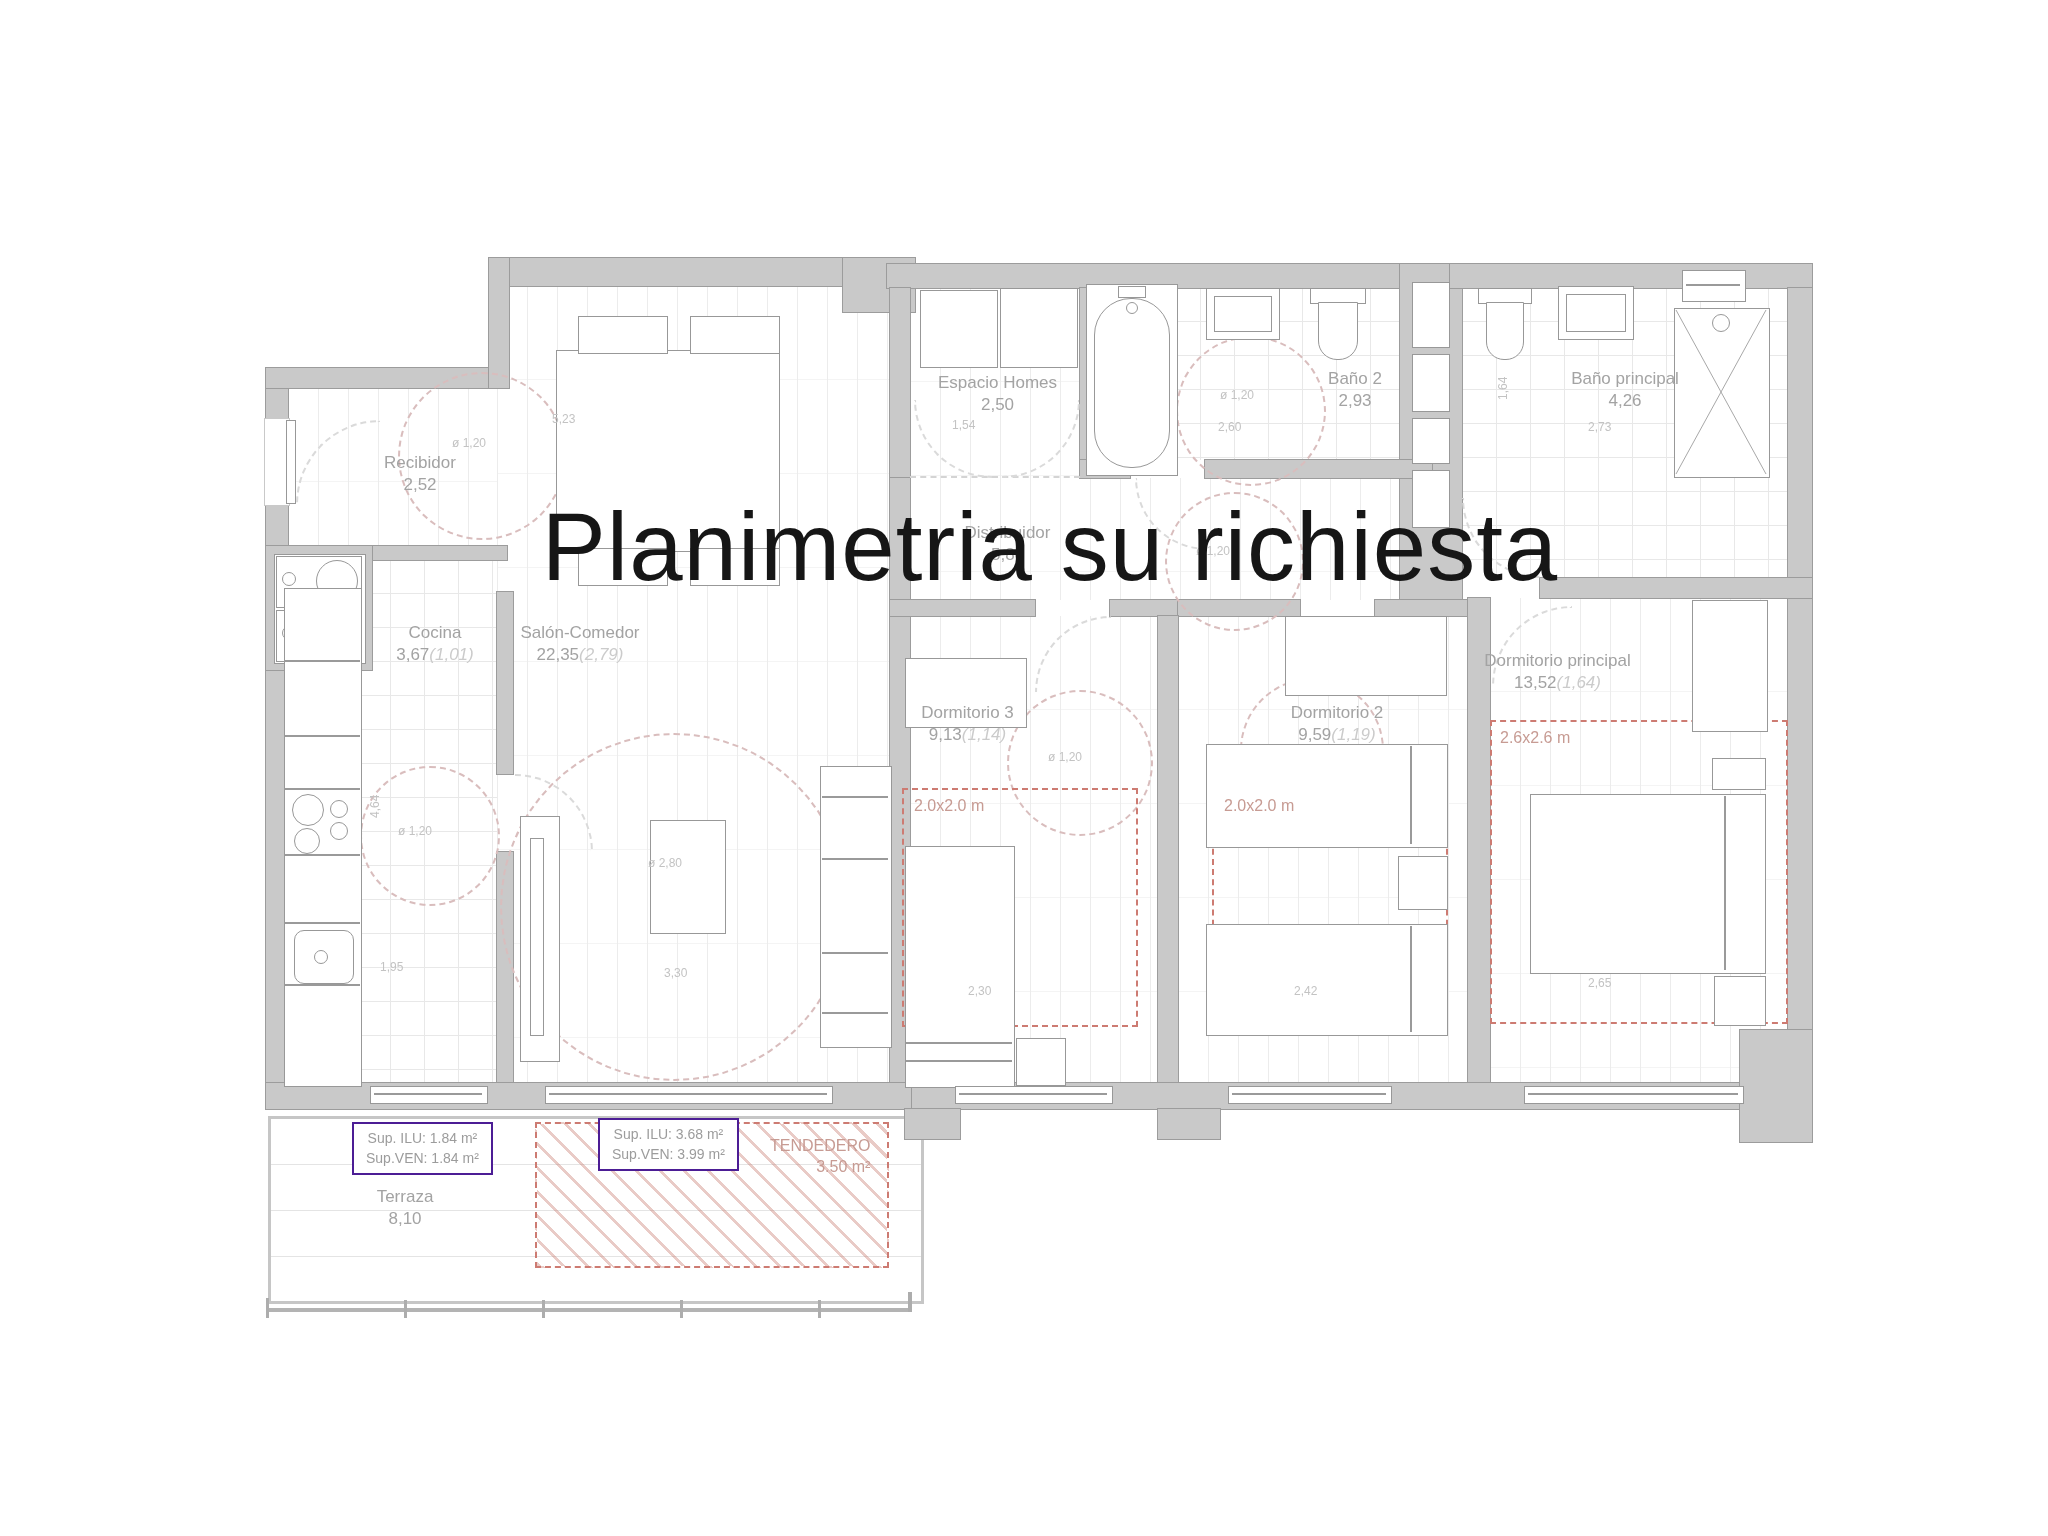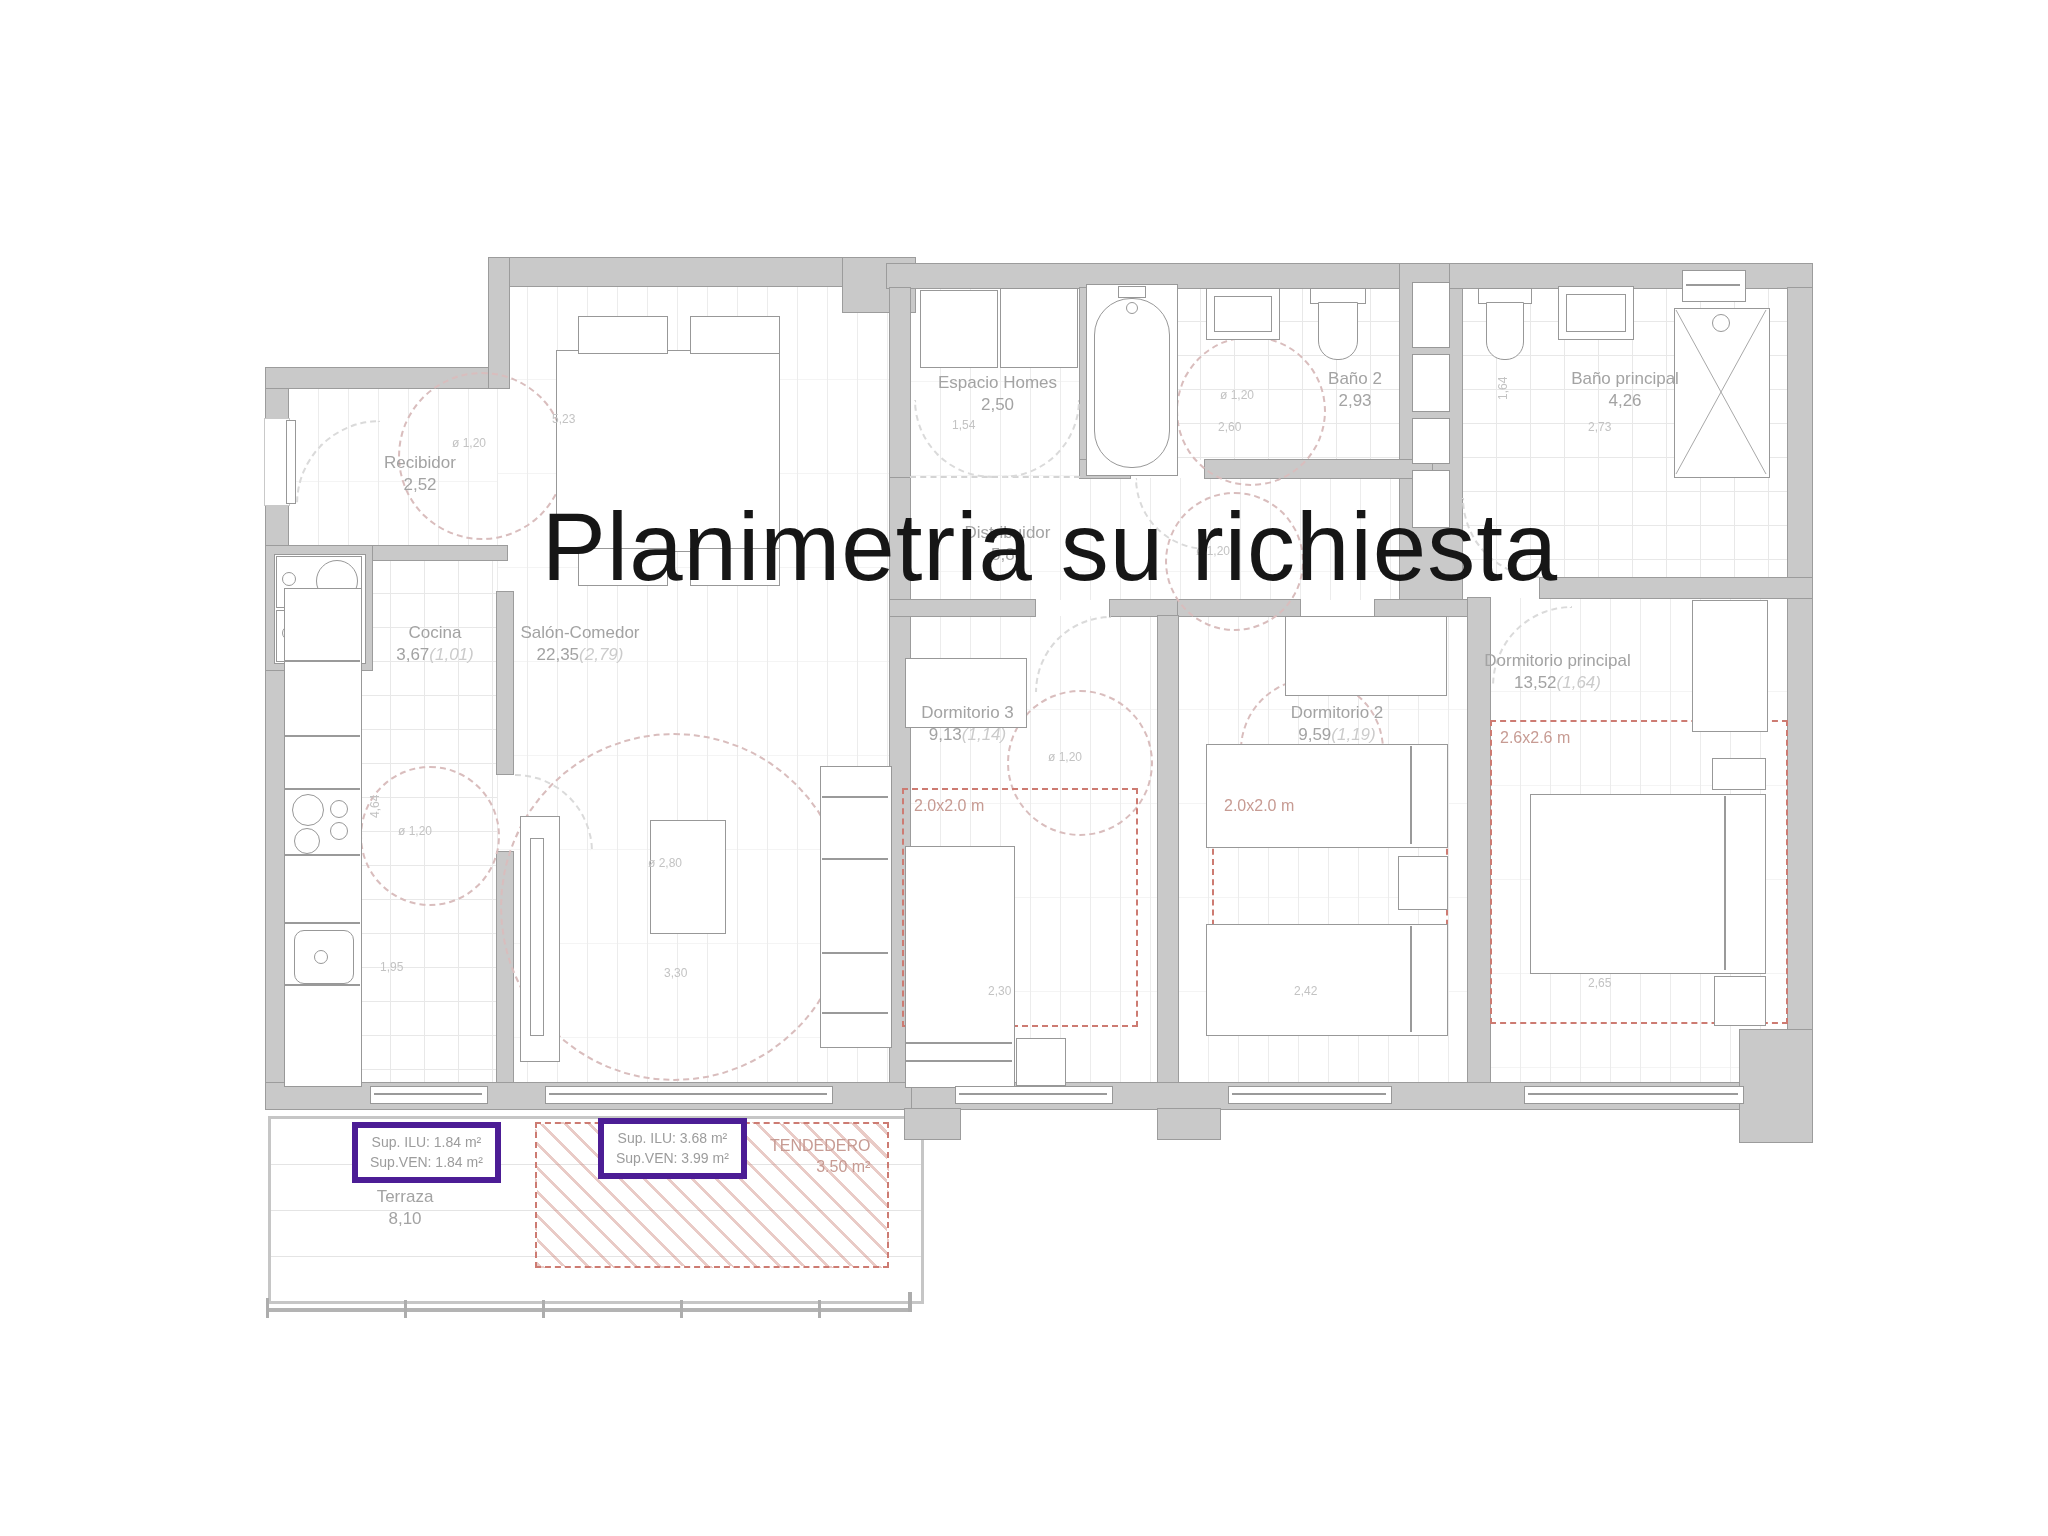--- a/index.html
+++ b/index.html
@@ -15,21 +15,21 @@
   .rnd{border-radius:50%;}
   .circ{position:absolute;border:2px dashed #d9bdbd;border-radius:50%;z-index:8;}
   .redbox{position:absolute;border:2px dashed #cd7b72;z-index:9;}
   .hatch{position:absolute;border:2px dashed #cd7b72;background:repeating-linear-gradient(45deg,rgba(198,118,106,.38) 0 3px,transparent 3px 17px);z-index:9;}
   .lbl{position:absolute;color:#a3a3a3;font-size:17px;line-height:1.3;text-align:center;white-space:nowrap;z-index:20;}
   .lbl span{display:inline;}
   .lbl .nm{display:block;}
   .vent{font-style:italic;color:#cbcbcb;}
   .dim{position:absolute;color:#c3c3c3;font-size:12px;white-space:nowrap;z-index:20;}
   .dim.vert{transform:rotate(-90deg);transform-origin:left top;}
-  .supbox{position:absolute;background:#fff;border:6px solid #4c1d95;color:#9c9c9c;font-size:14px;line-height:1.45;text-align:center;padding:4px 12px;z-index:22;}
+  .supbox{position:absolute;background:#fff;border:2px solid #4c1d95;color:#9c9c9c;font-size:14px;line-height:1.45;text-align:center;padding:4px 12px;z-index:22;}
   .redlbl{position:absolute;color:#c79b93;font-size:16px;line-height:1.3;white-space:nowrap;z-index:21;text-align:right;}
   .arc{position:absolute;z-index:7;}
   .arc.tl{border-top:2px dashed #dadada;border-left:2px dashed #dadada;border-top-left-radius:100%;}
   .arc.tr{border-top:2px dashed #dadada;border-right:2px dashed #dadada;border-top-right-radius:100%;}
   .arc.bl{border-bottom:2px dashed #dadada;border-left:2px dashed #dadada;border-bottom-left-radius:100%;}
   .arc.br{border-bottom:2px dashed #dadada;border-right:2px dashed #dadada;border-bottom-right-radius:100%;}
   .dashline{position:absolute;border-top:2px dashed #d4d4d4;z-index:7;}
   .title{position:absolute;left:470px;top:492px;width:1160px;text-align:center;font-size:96px;font-weight:300;letter-spacing:1px;color:#161616;z-index:50;white-space:nowrap;}
   .tick{position:absolute;background:#adadad;z-index:6;}
   .rail{position:absolute;background:#b3b3b3;z-index:6;}
@@ -281,19 +281,19 @@
   <div class="dim" style="left:398px;top:824px;">ø 1,20</div>
   <div class="dim vert" style="left:368px;top:818px;">4,64</div>
   <div class="dim" style="left:380px;top:960px;">1,95</div>
   <div class="dim" style="left:952px;top:418px;">1,54</div>
   <div class="dim" style="left:1220px;top:388px;">ø 1,20</div>
   <div class="dim" style="left:1218px;top:420px;">2,60</div>
   <div class="dim vert" style="left:1496px;top:400px;">1,64</div>
   <div class="dim" style="left:1588px;top:420px;">2,73</div>
   <div class="dim" style="left:1196px;top:544px;">ø 1,20</div>
   <div class="dim" style="left:1048px;top:750px;">ø 1,20</div>
-  <div class="dim" style="left:988px;top:984px;">2,30</div>
+  <div class="dim" style="left:968px;top:984px;">2,30</div>
   <div class="dim" style="left:1294px;top:984px;">2,42</div>
   <div class="dim" style="left:1588px;top:976px;">2,65</div>
 
   <div class="title">Planimetria su richiesta</div>
 
 </div>
 
 </body></html>

